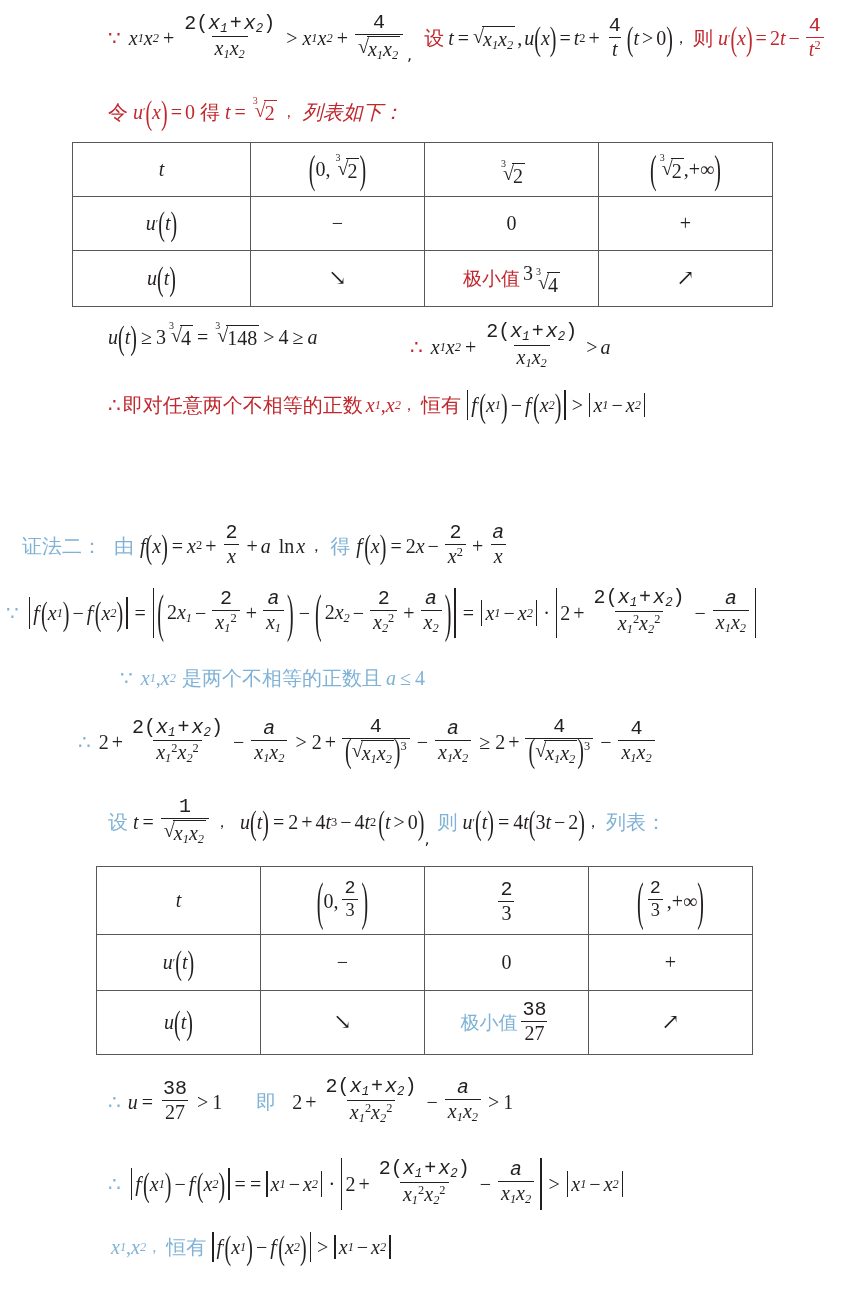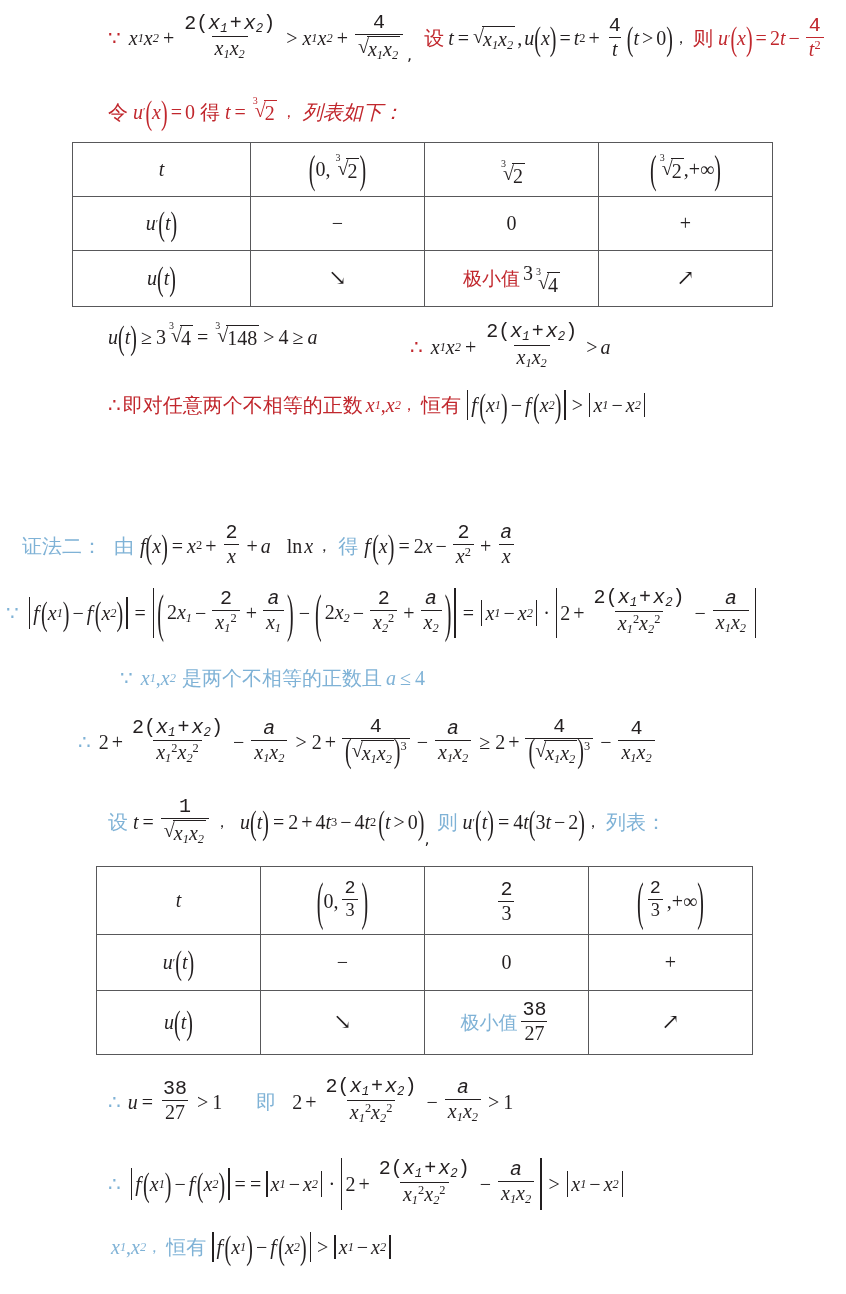--- a/index.html
+++ b/index.html
@@ -371,21 +371,21 @@
     <span class="mo" style="margin:0 4px;">=</span>
     <span class="mi">x</span>
       <sup class="pr">2</sup>
     <span class="mo" style="margin:0 3px;">+</span>
     <span class="frac">
         <span class="num"><span class="mn">2</span></span>
         <span class="den"><span class="mi">x</span></span>
       </span>
     <span class="mo" style="margin:0 3px;">+</span>
     <span class="mi">a</span>
-      <span class="mo" style="margin-left:16px; font-style:normal;">ln</span>
+      <span class="mo" style="margin-left:8px; font-style:normal;">ln</span>
       <span class="mi" style="margin-left:2px;">x</span>
   </span>
   <span class="math ink cjk" style="font-size:16px; margin-left:3px;">，</span>
   <span class="math blue cjk" style="margin-left:6px;">得</span>
   <span class="math ink" style="margin-left:6px;">
     <span class="mi">f</span>
       <span class="pr" style="font-size:0.55em;">′</span>
     <span class="paren"><span class="stretch17">(</span></span>
       <span class="mi">x</span>
       <span class="paren"><span class="stretch17">)</span></span>

